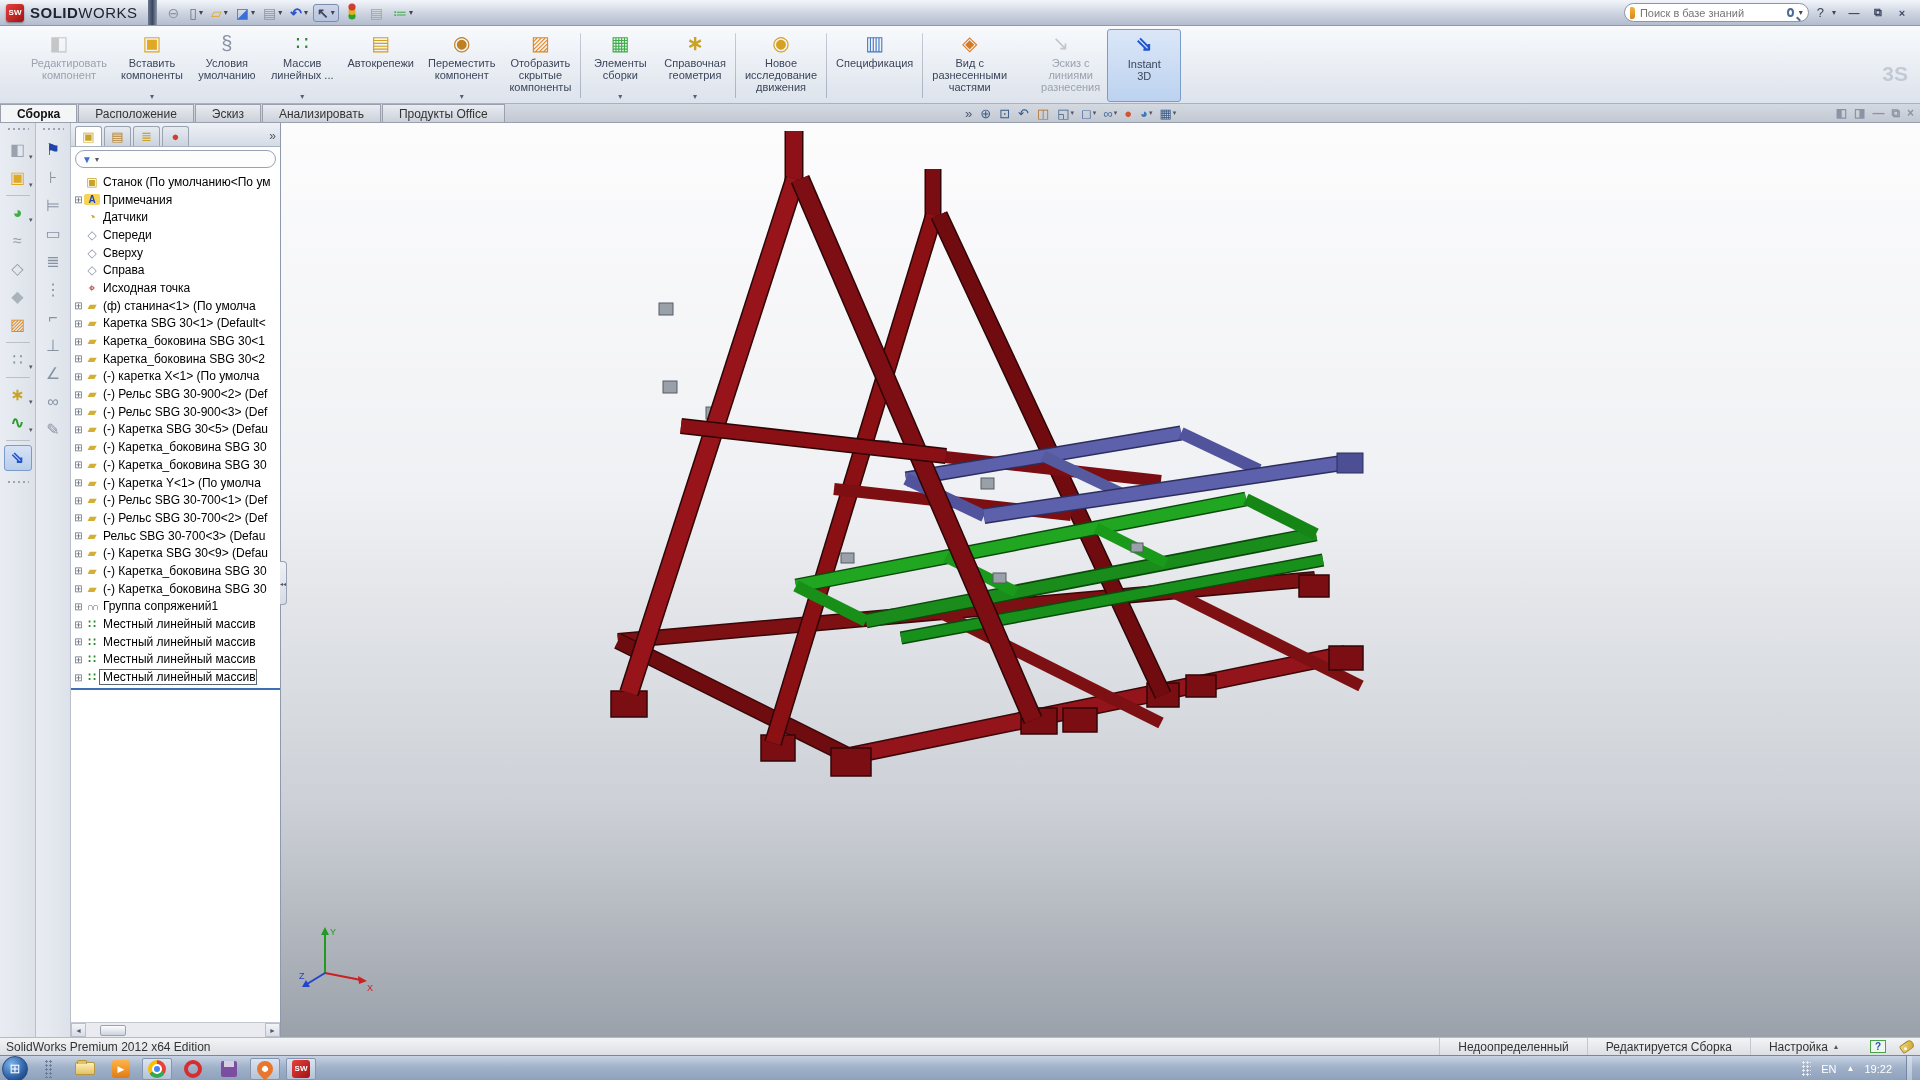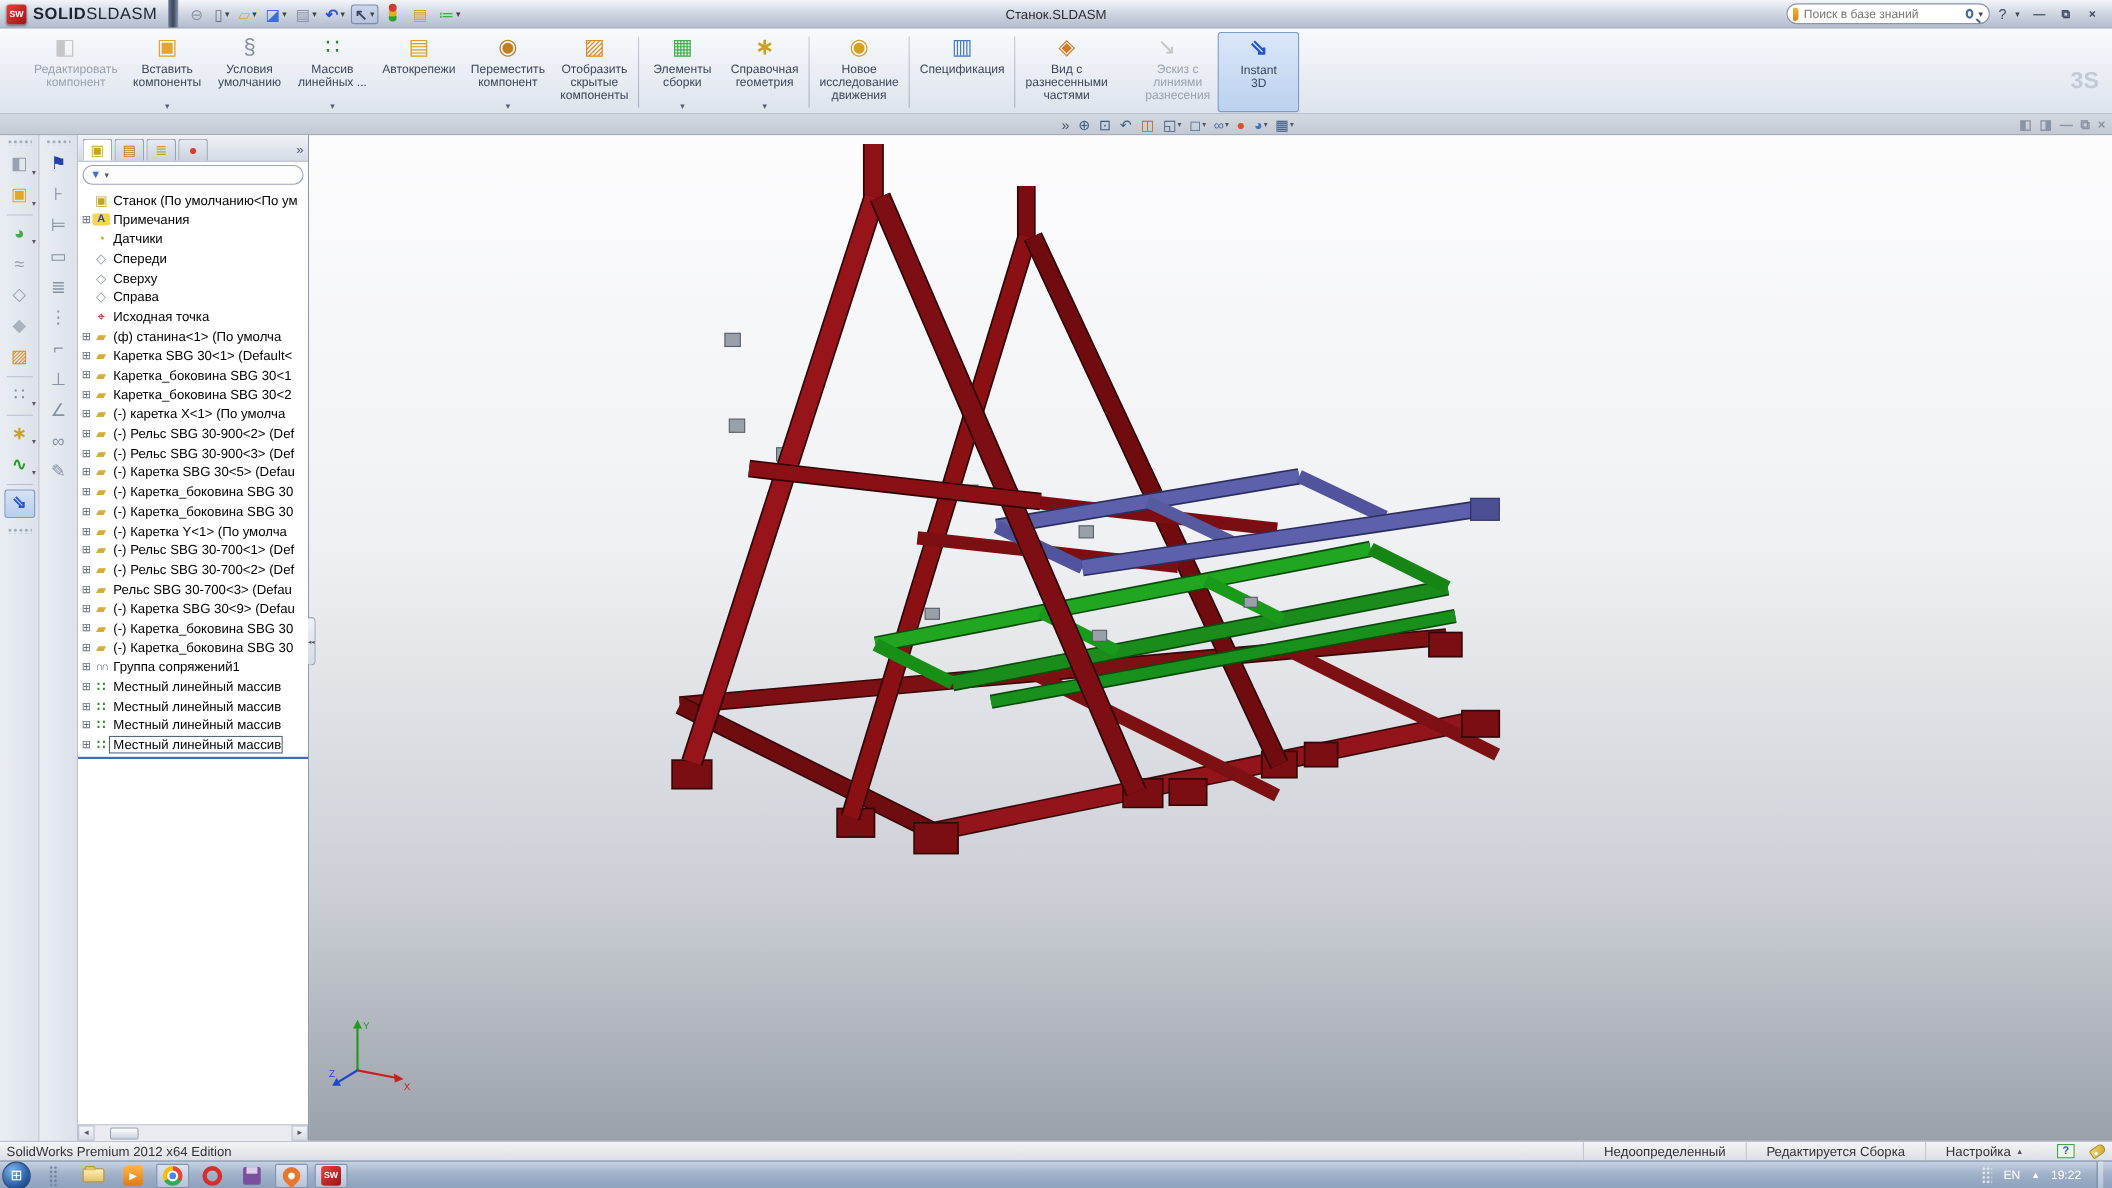--- a/index.html
+++ b/index.html
@@ -181,24 +181,23 @@
   .tray .caret { font-size:8px; }
   .desk-sliver { width:6px; height:26px; background:linear-gradient(#d5dde9,#b3c0d4);
     border-left:1px solid #7487a3; margin-left:4px; }
 </style>
 </head>
 <body>
 
 <div class="titlebar">
   <div class="logo">
     <div class="logo-cube">SW</div>
-    <div class="logo-name"><b>SOLID</b><span>SLDASM</span></div>
+    <div class="logo-name"><b>SOLID</b><span>WORKS</span></div>
   </div>
   <div class="logo-div"></div>
-  <div class="doc-title">Станок.SLDASM</div>
   <div class="quickbar">
 
       <div class="qb">
         <span class="g" style="color: rgb(138, 148, 166);">⊖</span>
         <span class="car"></span>
       </div>
 
       <div class="qb">
         <span class="g" style="color: rgb(106, 116, 134);">▯</span>
         <span class="car">▾</span>
@@ -384,20 +383,28 @@
     <div class="rb pressed">
       <span class="ico" style="color: rgb(34, 85, 204); font-weight: bold;">⇘</span>
       <span class="lbl">Instant
 3D</span>
       <span class="car"></span>
     </div>
   </div>
 <div class="watermark" style="position:absolute;top:62px;right:12px;z-index:3;">3S</div>
 
 <div class="tabstrip">
+  <div style="display:flex;align-items:stretch;">
+
+  <div class="tab active">Сборка</div>
+      <div class="tab">Расположение</div>
+      <div class="tab">Эскиз</div>
+      <div class="tab">Анализировать</div>
+      <div class="tab">Продукты Office</div>
+    </div>
   <div class="headsup">
 
       <div class="hu">
         <span class="g" style="color: rgb(74, 84, 104);">»</span>
         <span class="car"></span>
       </div>
 
       <div class="hu">
         <span class="g" style="color: rgb(58, 90, 134);">⊕</span>
         <span class="car"></span>

